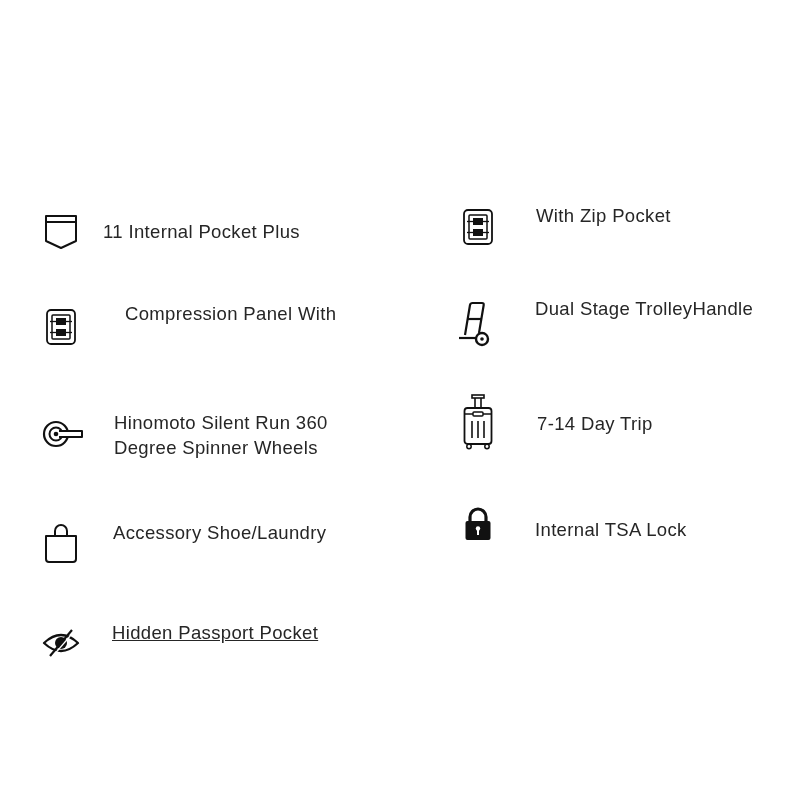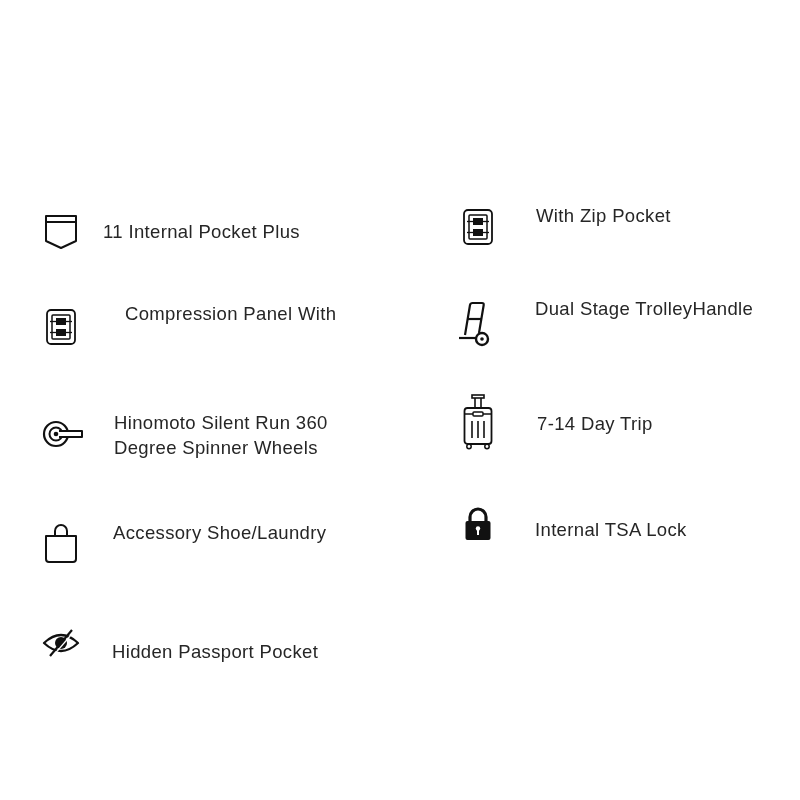--- a/index.html
+++ b/index.html
@@ -71,21 +71,21 @@
 
 <div class="feature">
   <div class="icon" style="left:42px;top:628px;">
     <svg width="38" height="30" viewBox="0 0 38 30">
         <path d="M2 15 Q19 -1 36 15 Q19 31 2 15 Z" fill="none" stroke="#111" stroke-width="2.2" stroke-linejoin="round"></path>
         <circle cx="19" cy="15" r="6" fill="#111"></circle>
         <line x1="8" y1="28" x2="30" y2="2" stroke="#111" stroke-width="2.2"></line>
         <line x1="10.5" y1="28.5" x2="32" y2="3.5" stroke="#fff" stroke-width="1.2"></line>
       </svg>
   </div>
-  <div class="label" style="left:112px;top:639px;">
+  <div class="label" style="left:112px;top:620px;text-decoration:underline;">
       <span>Hidden Passport Pocket</span>
     </div>
 </div>
 
 <div class="feature">
   <div class="icon" style="left:463px;top:209px;">
     <svg width="30" height="36" viewBox="0 0 30 36">
         <rect x="1" y="1" width="28" height="34" rx="4" fill="none" stroke="#111" stroke-width="1.8"></rect>
         <rect x="6" y="6" width="18" height="24" rx="1" fill="none" stroke="#111" stroke-width="1.5"></rect>
         <rect x="10" y="9" width="10" height="7" fill="#111"></rect>

